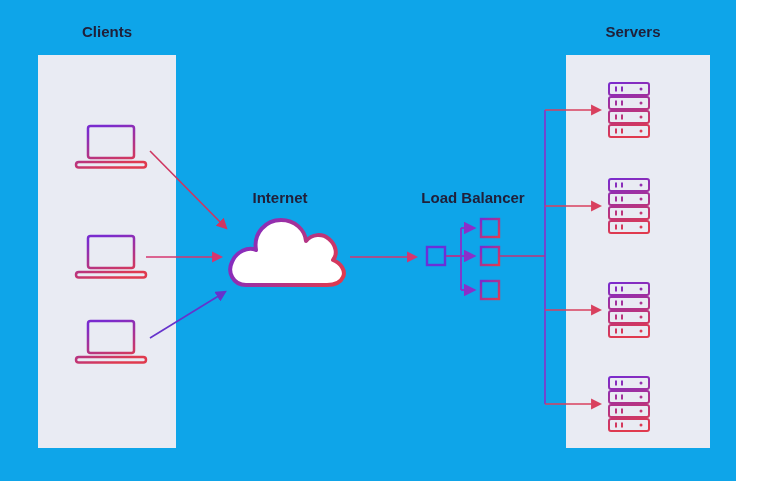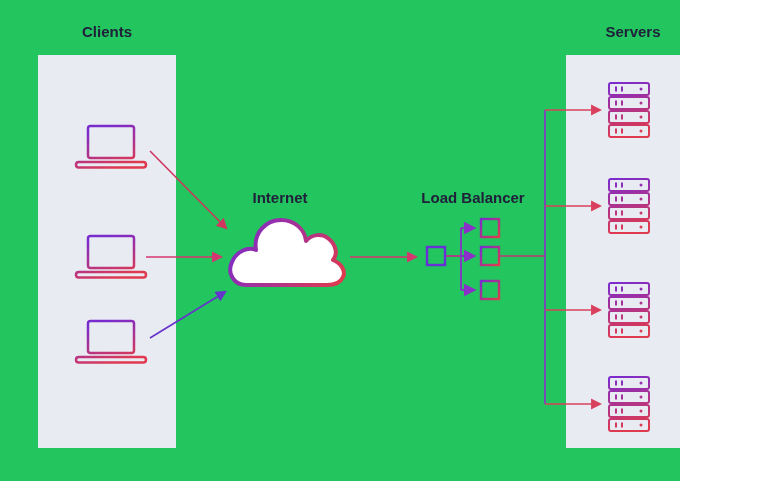--- a/index.html
+++ b/index.html
@@ -3,23 +3,23 @@
 <meta charset="utf-8">
 <style>
   html, body {
     margin: 0;
     padding: 0;
     background: #ffffff;
     font-family: "Liberation Sans", sans-serif;
   }
   .canvas-wrap {
     position: relative;
-    width: 680px;
+    width: 736px;
     height: 481px;
-    background: #22c55e;
+    background: #0ea5e9;
     overflow: hidden;
   }
   svg { display: block; }
   .diagram-label {
     font-family: "Liberation Sans", sans-serif;
     font-weight: 700;
     font-size: 15px;
     fill: #20203a;
   }
 </style>

